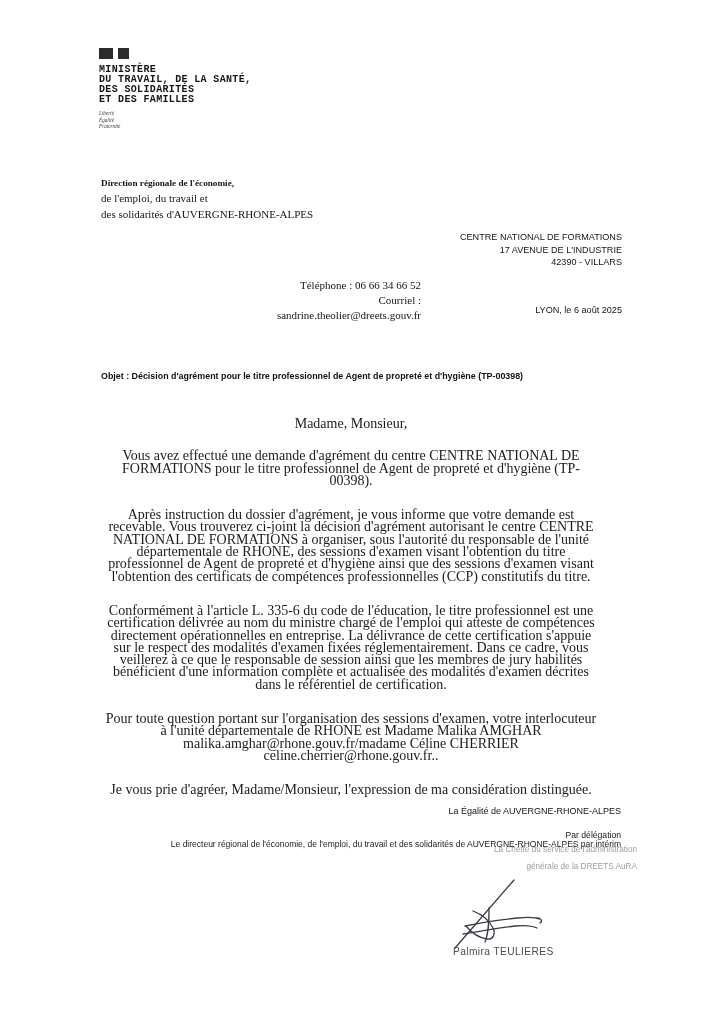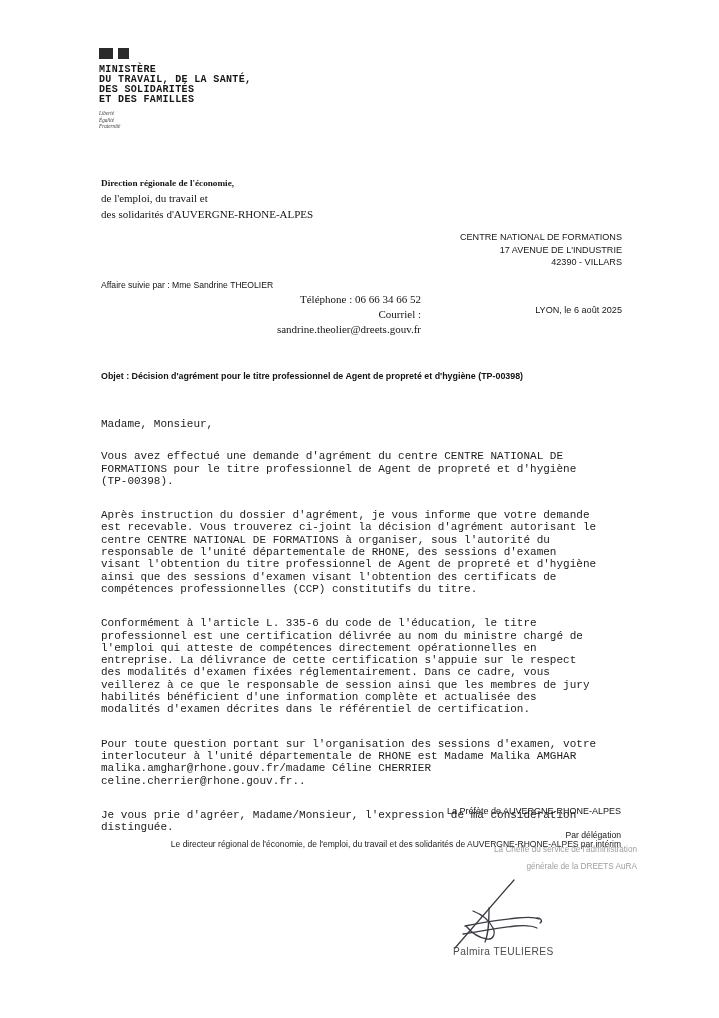--- a/index.html
+++ b/index.html
@@ -133,25 +133,25 @@
 
   
   .body-block {
     position: absolute;
     left: 101px;
     top: 418px;
     width: 500px;
   }
   .body-block p {
     margin: 0 0 14px 0;
-    font-family: Liberation Mono, monospace;
-    font-size: 11px;
+    font-family: Liberation Serif, serif;
+    font-size: 14px;
     line-height: 12.3px;
     color: #1b1b1b;
-    text-align: left;
+    text-align: center;
   }
   .body-block p.salutation { margin-bottom: 20px; }
   .body-block p.gap-big { margin-bottom: 22px; }
 
   
   .signature-area {
     position: absolute;
     left: 101px;
     top: 806px;
     width: 520px;
@@ -244,41 +244,40 @@
     <div class="direction-line3">des solidarités d'AUVERGNE-RHONE-ALPES</div>
   </div>
 
   <div class="recipient-block">
     <div>CENTRE NATIONAL DE FORMATIONS</div>
     <div>17 AVENUE DE L'INDUSTRIE</div>
     <div>42390 - VILLARS</div>
   </div>
 
   <div class="contact-block">
-    <div class="contact-line1">Affaire suivie par : Mme Sandrine THEOLIER</div>
     <div class="contact-serif">Téléphone : 06 66 34 66 52</div>
     <div class="contact-serif">Courriel :</div>
     <div class="contact-serif">sandrine.theolier@dreets.gouv.fr</div>
   </div>
 
   <div class="date-line">LYON, le 6 août 2025</div>
 
   <div class="subject-line">Objet : Décision d'agrément pour le titre professionnel de Agent de propreté et d'hygiène (TP-00398)</div>
 
   <div class="body-block">
     <p class="salutation">Madame, Monsieur,</p>
     <p class="gap-big">Vous avez effectué une demande d'agrément du centre CENTRE NATIONAL DE FORMATIONS pour le titre professionnel de Agent de propreté et d'hygiène (TP-00398).</p>
     <p class="gap-big">Après instruction du dossier d'agrément, je vous informe que votre demande est recevable. Vous trouverez ci-joint la décision d'agrément autorisant le centre CENTRE NATIONAL DE FORMATIONS à organiser, sous l'autorité du responsable de l'unité départementale de RHONE, des sessions d'examen visant l'obtention du titre professionnel de Agent de propreté et d'hygiène ainsi que des sessions d'examen visant l'obtention des certificats de compétences professionnelles (CCP) constitutifs du titre.</p>
     <p class="gap-big">Conformément à l'article L. 335-6 du code de l'éducation, le titre professionnel est une certification délivrée au nom du ministre chargé de l'emploi qui atteste de compétences directement opérationnelles en entreprise. La délivrance de cette certification s'appuie sur le respect des modalités d'examen fixées réglementairement. Dans ce cadre, vous veillerez à ce que le responsable de session ainsi que les membres de jury habilités bénéficient d'une information complète et actualisée des modalités d'examen décrites dans le référentiel de certification.</p>
     <p class="gap-big">Pour toute question portant sur l'organisation des sessions d'examen, votre interlocuteur à l'unité départementale de RHONE est Madame Malika AMGHAR malika.amghar@rhone.gouv.fr/madame Céline CHERRIER celine.cherrier@rhone.gouv.fr..</p>
     <p>Je vous prie d'agréer, Madame/Monsieur, l'expression de ma considération distinguée.</p>
   </div>
 
   <div class="signature-area">
-    <div class="prefete-line">La Préfète de AUVERGNE-RHONE-ALPES</div>
+    <div class="prefete-line">La Égalité de AUVERGNE-RHONE-ALPES</div>
     <div class="delegation-line">Par délégation</div>
     <div class="stamp-underlay">La Cheffe du service de l'administration
 générale de la DREETS AuRA</div>
     <div class="delegate-title">Le directeur régional de l'économie, de l'emploi, du travail et des solidarités de AUVERGNE-RHONE-ALPES par intérim</div>
 
     <svg class="signature-ink" viewBox="0 0 180 86">
       <g fill="none" stroke="#3b3b46" stroke-width="1.3" stroke-linecap="round">
         <path d="M95 2 L36 70"></path>
         <path d="M54 33 C62 36, 70 42, 74 50 C77 56, 74 62, 68 61 C60 60, 52 54, 47 48"></path>
         <path d="M46 48 C60 45, 80 42, 98 40 C108 39, 116 39, 120 41"></path>

